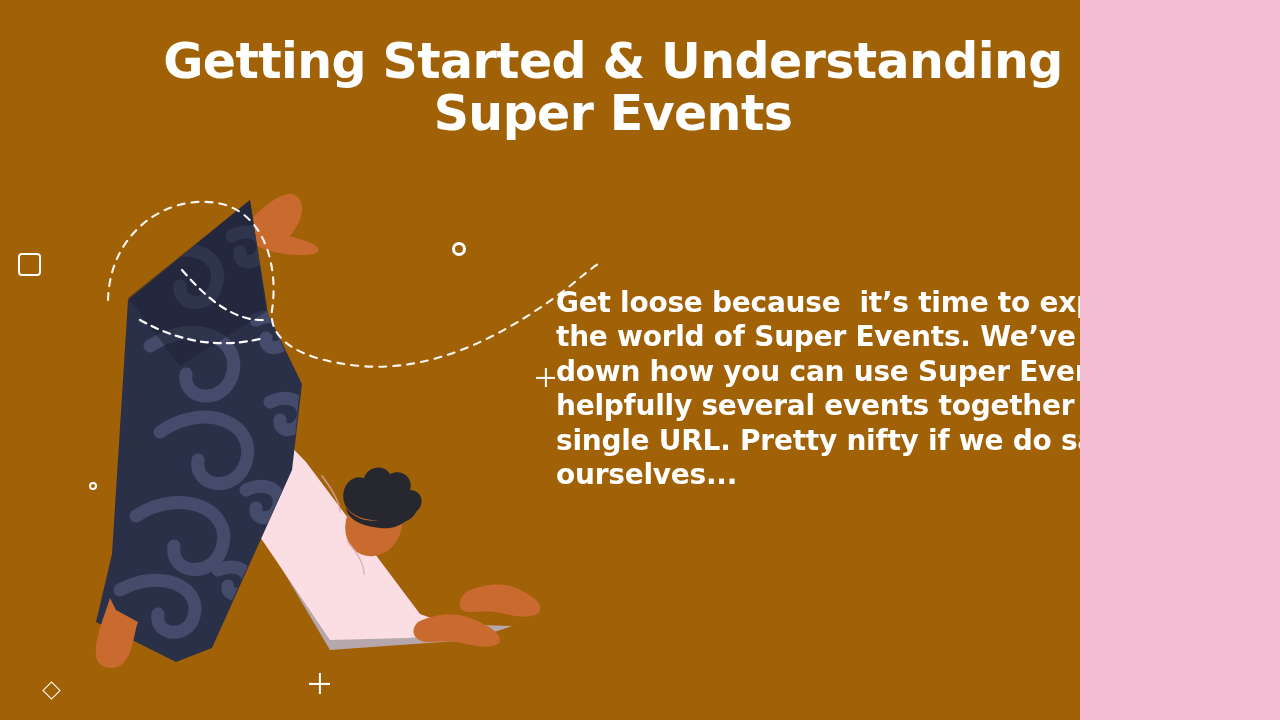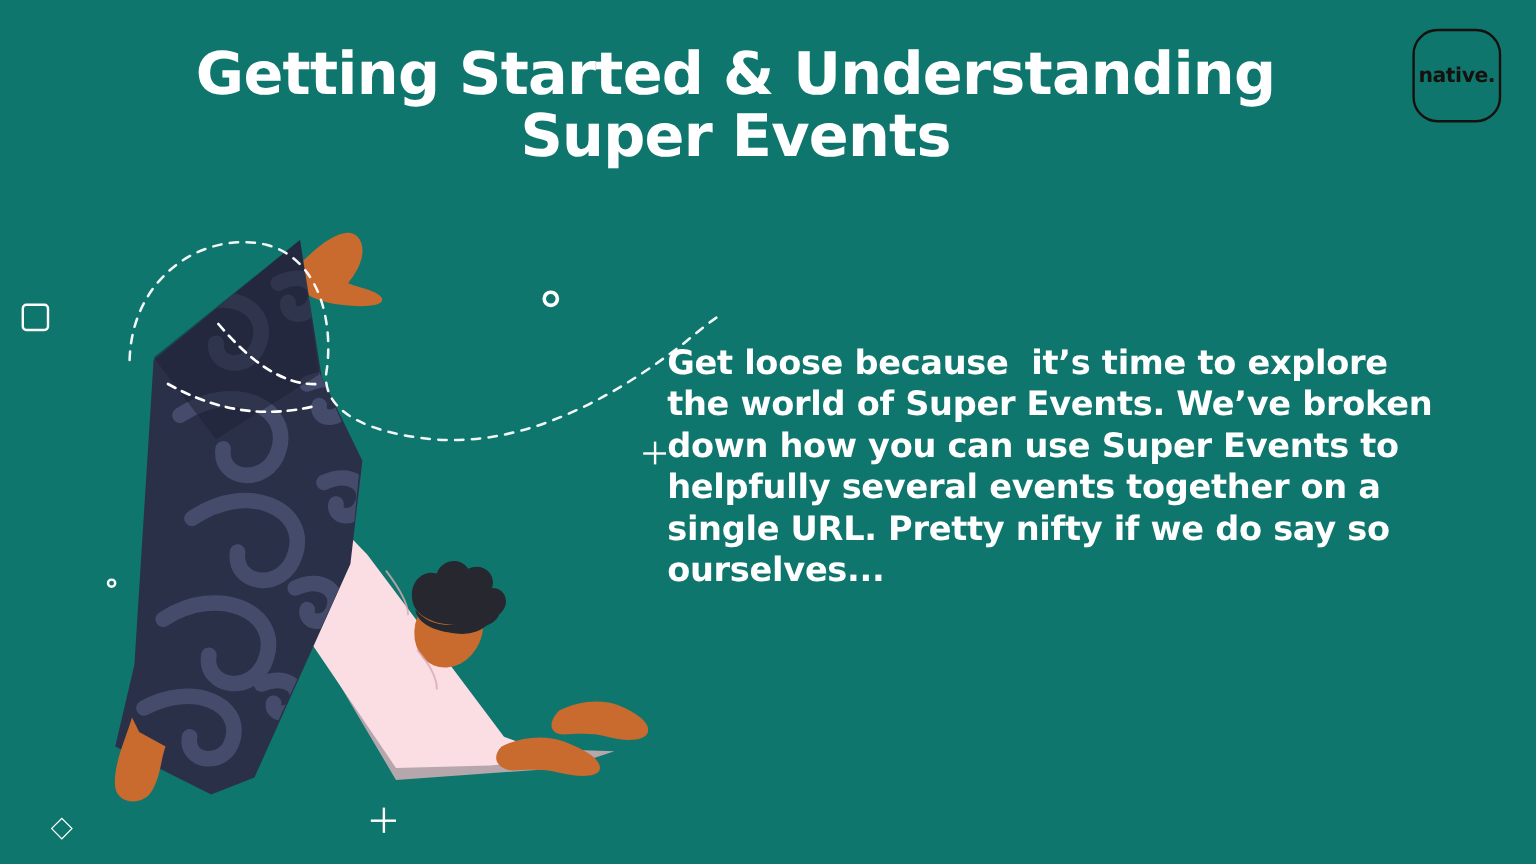--- a/index.html
+++ b/index.html
@@ -13,23 +13,23 @@
 
   body {
     font-family: "Liberation Sans", sans-serif;
     background: #f5bdd3;
     position: relative;
   }
 
   .slide {
     position: absolute;
     inset: 0;
-    width: 1280px;
+    width: 1080px;
     height: 720px;
-    background: #0f766e;
+    background: #a16207;
     overflow: hidden;
   }
 
   
   .logo-badge {
     position: absolute;
     left: 1177px;
     top: 24px;
     width: 74px;
     height: 78px;

